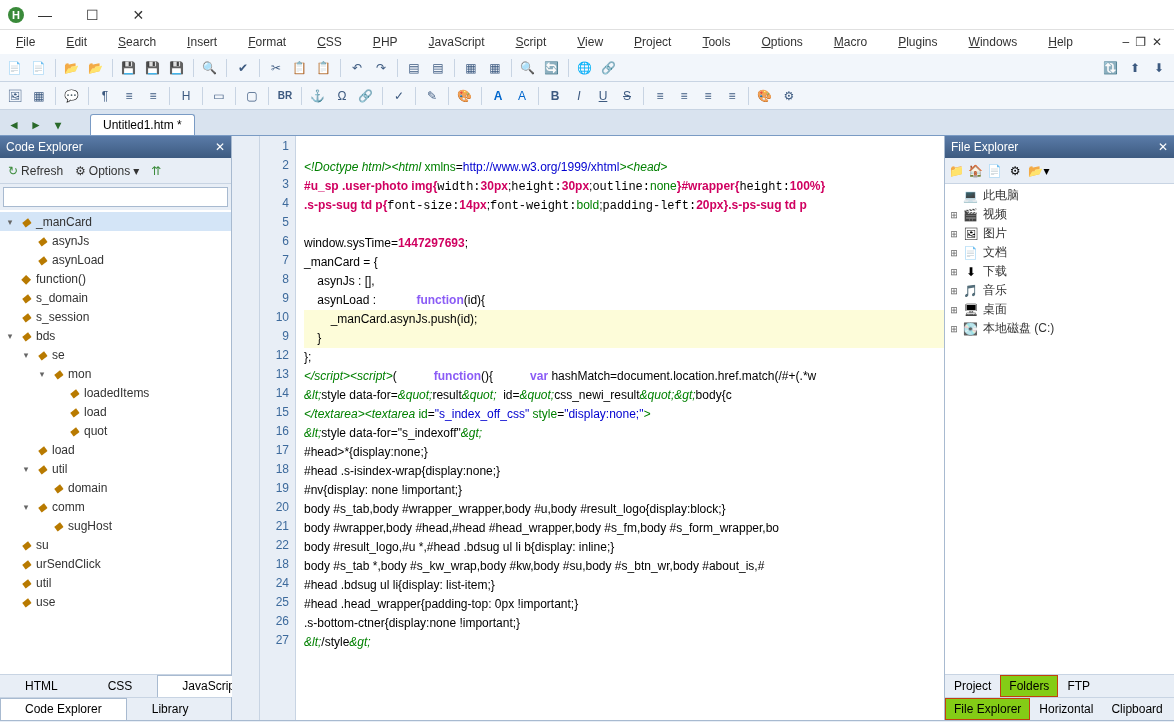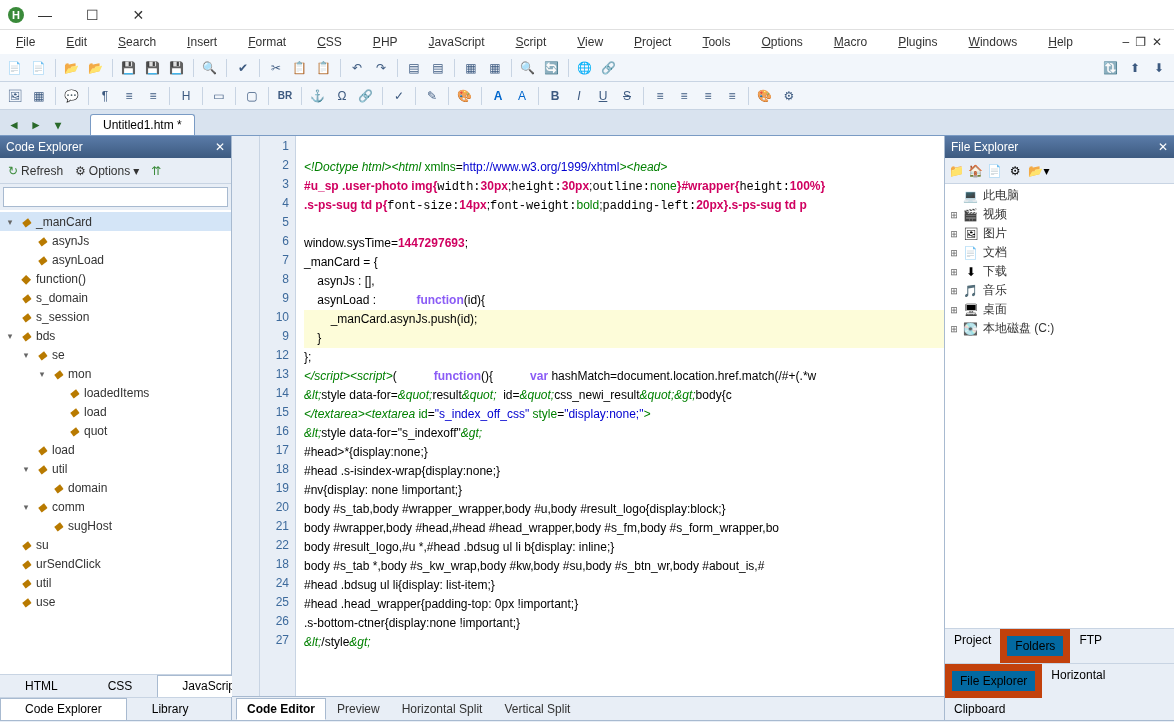--- a/index.html
+++ b/index.html
@@ -62,21 +62,21 @@
 .bottom-tabs .btab:not(.active) { font-weight: normal; }
 .right-panel { width: 230px; background: #e8eef6; border-left: 1px solid #a8bad0; display: flex; flex-direction: column; }
 .right-toolbar { height: 26px; display: flex; align-items: center; padding: 0 4px; gap: 4px; border-bottom: 1px solid #c8d4e3; background:#e8eef6; }
 .filetree { flex: 1; background: #fff; overflow-y: auto; padding: 2px 0; }
 .ft-item { display: flex; align-items: center; height: 19px; cursor: pointer; padding-left: 4px; gap: 4px; }
 .ft-item .exp { width: 10px; text-align: center; color: #666; font-size: 9px; }
 .ft-item .ficon { width: 16px; height: 14px; display: flex; align-items: center; justify-content: center; }
 .ft-item .flabel { color: #333; }
 .right-tabs { display: flex; background: #e8eef6; border-top: 1px solid #c8d4e3; flex-wrap: wrap; }
 .right-tabs .rtab { padding: 3px 8px; cursor: pointer; border: 1px solid transparent; }
-.right-tabs .rtab.active { background: #0369a1; border: 7px solid #c2410c; }
+.right-tabs .rtab.active { background: #84cc16; border: 1px solid #c2410c; }
 .statusbar { height: 22px; background: #e8eef6; border-top: 1px solid #a8bad0; display: flex; align-items: center; padding: 0 8px; gap: 16px; color: #333; font-size: 11px; }
 .statusbar .spacer { flex: 1; }
 </style>
 </head>
 <body>
 
 <div class="titlebar">
   <div class="app-icon">H</div>
   <div class="win-controls">
     <span>—</span>
@@ -367,26 +367,20 @@
           <div>21</div>
           <div>22</div>
           <div>18</div>
           <div>24</div>
           <div>25</div>
           <div>26</div>
           <div>27</div>
         </div>
       <div class="code" id="code"><div class="line"></div><div class="line"><span class="tag">&lt;!Doctype html&gt;</span><span class="tag">&lt;html</span> <span class="attr">xmlns</span>=<span class="str">http://www.w3.org/1999/xhtml</span><span class="tag">&gt;&lt;head&gt;</span></div><div class="line"><span class="sel2">#u_sp .user-photo img{</span><span class="prop">width:</span><span class="num">30px</span>;<span class="prop">height:</span><span class="num">30px</span>;<span class="prop">outline:</span><span class="kw">none</span><span class="sel2">}#wrapper{</span><span class="prop">height:</span><span class="num">100%</span><span class="sel2">}</span></div><div class="line"><span class="sel2">.s-ps-sug td p{</span><span class="prop">font-size:</span><span class="num">14px</span>;<span class="prop">font-weight:</span><span class="kw">bold</span>;<span class="prop">padding-left:</span><span class="num">20px</span><span class="sel2">}.s-ps-sug td p</span></div><div class="line"></div><div class="line">window.sysTime=<span class="num">1447297693</span>;</div><div class="line">_manCard = <span class="op">{</span></div><div class="line">    asynJs : [],</div><div class="line">    asynLoad : <span class="fn">function</span>(id){</div><div class="line hl">        _manCard.asynJs.push(id);</div><div class="line hl">    }</div><div class="line">};</div><div class="line"><span class="tag">&lt;/script&gt;&lt;script&gt;</span>(<span class="fn">function</span>(){<span class="fn">var</span> hashMatch=document.location.href.match(/#+(.*w</div><div class="line"><span class="tag">&amp;lt;</span>style data-for=<span class="tag">&amp;quot;</span>result<span class="tag">&amp;quot;</span>  id=<span class="tag">&amp;quot;</span>css_newi_result<span class="tag">&amp;quot;&amp;gt;</span>body{c</div><div class="line"><span class="tag">&lt;/textarea&gt;&lt;textarea</span> <span class="attr">id</span>=<span class="str">"s_index_off_css"</span> <span class="attr">style</span>=<span class="str">"display:none;"</span><span class="tag">&gt;</span></div><div class="line"><span class="tag">&amp;lt;</span>style data-for="s_indexoff"<span class="tag">&amp;gt;</span></div><div class="line">#head&gt;*{display:none;}</div><div class="line">#head .s-isindex-wrap{display:none;}</div><div class="line">#nv{display: none !important;}</div><div class="line">body #s_tab,body #wrapper_wrapper,body #u,body #result_logo{display:block;}</div><div class="line">body #wrapper,body #head,#head #head_wrapper,body #s_fm,body #s_form_wrapper,bo</div><div class="line">body #result_logo,#u *,#head .bdsug ul li b{display: inline;}</div><div class="line">body #s_tab *,body #s_kw_wrap,body #kw,body #su,body #s_btn_wr,body #about_is,#</div><div class="line">#head .bdsug ul li{display: list-item;}</div><div class="line">#head .head_wrapper{padding-top: 0px !important;}</div><div class="line">.s-bottom-ctner{display:none !important;}</div><div class="line"><span class="tag">&amp;lt;</span>/style<span class="tag">&amp;gt;</span></div></div>
     </div>
-    <div class="bottom-tabs" id="editor-tabs">
-        <div class="btab active">Code Editor</div>
-        <div class="btab">Preview</div>
-        <div class="btab">Horizontal Split</div>
-        <div class="btab">Vertical Split</div>
-      </div>
   </div>
 
   <div class="right-panel">
     <div class="panel-header">
       <span>File Explorer</span>
       <span class="close">✕</span>
     </div>
     <div class="right-toolbar">
       <div class="btn">📁</div>
       <div class="btn">🏠</div>

